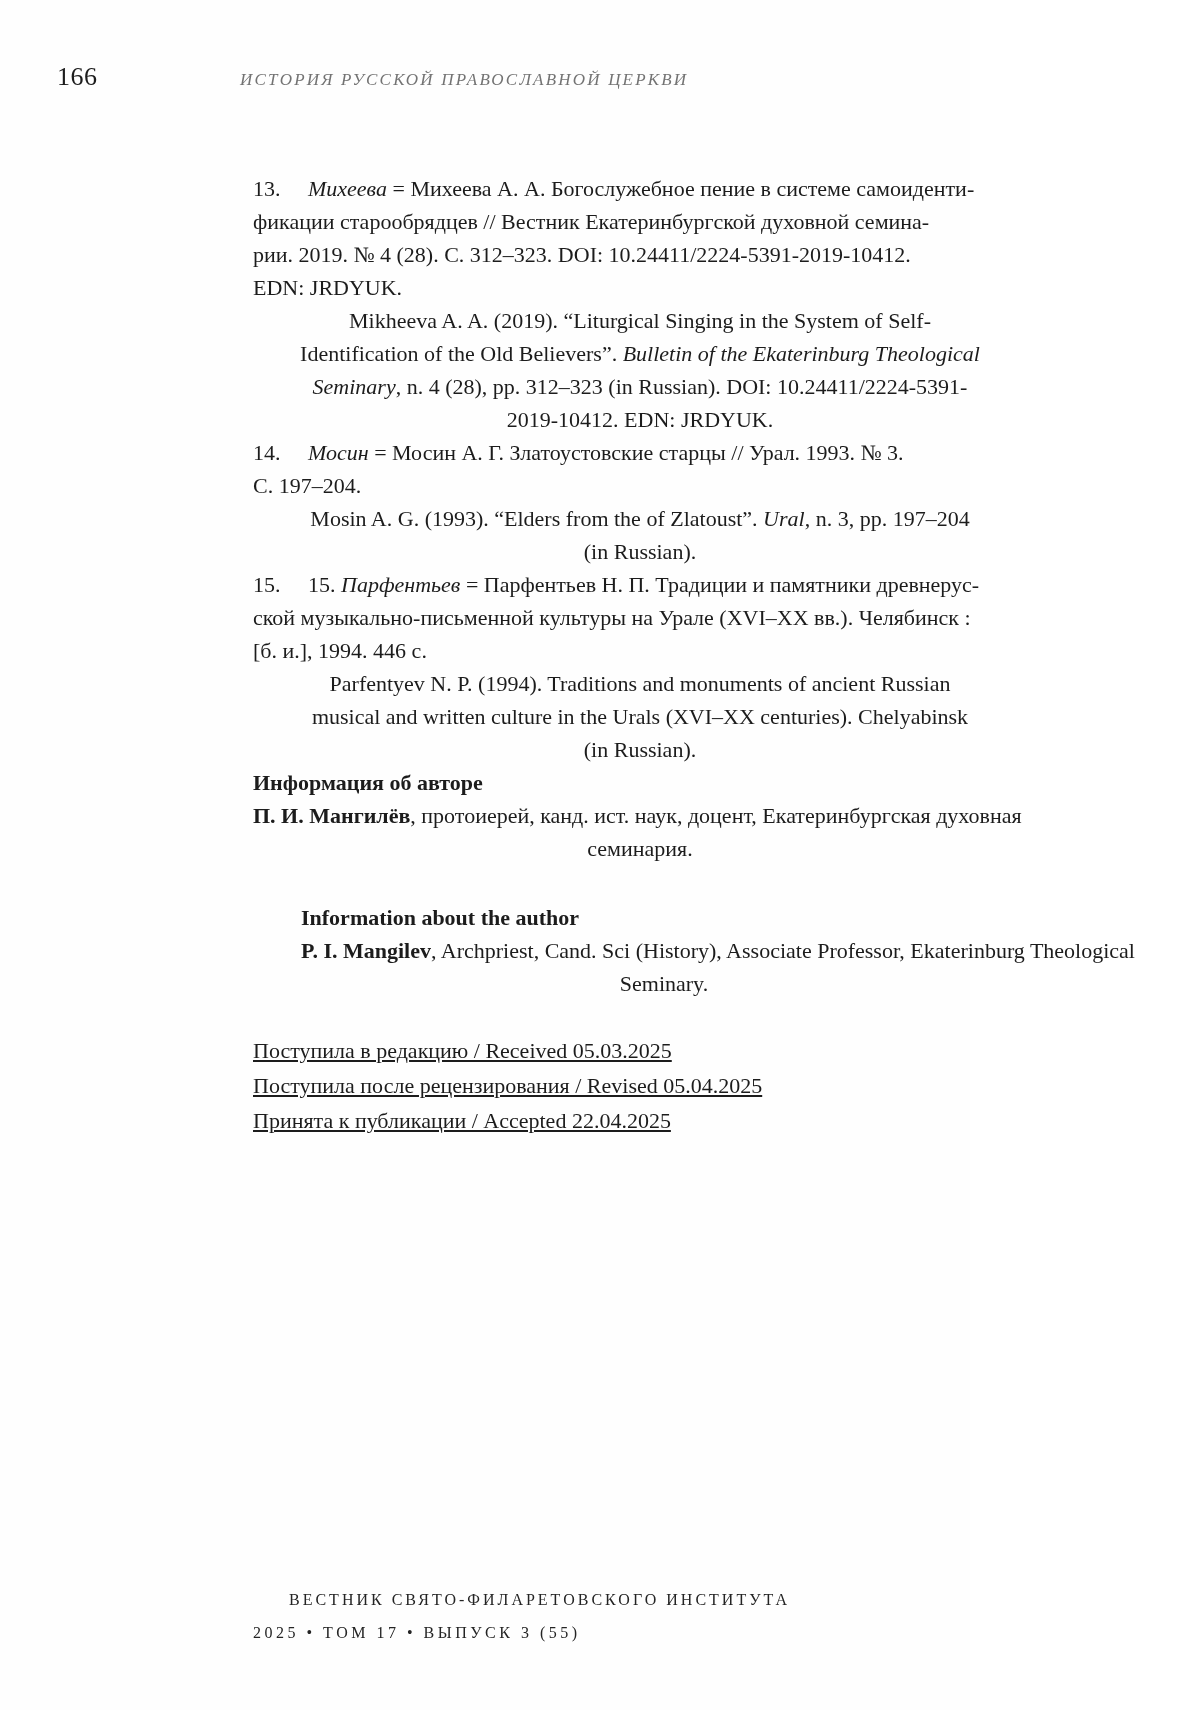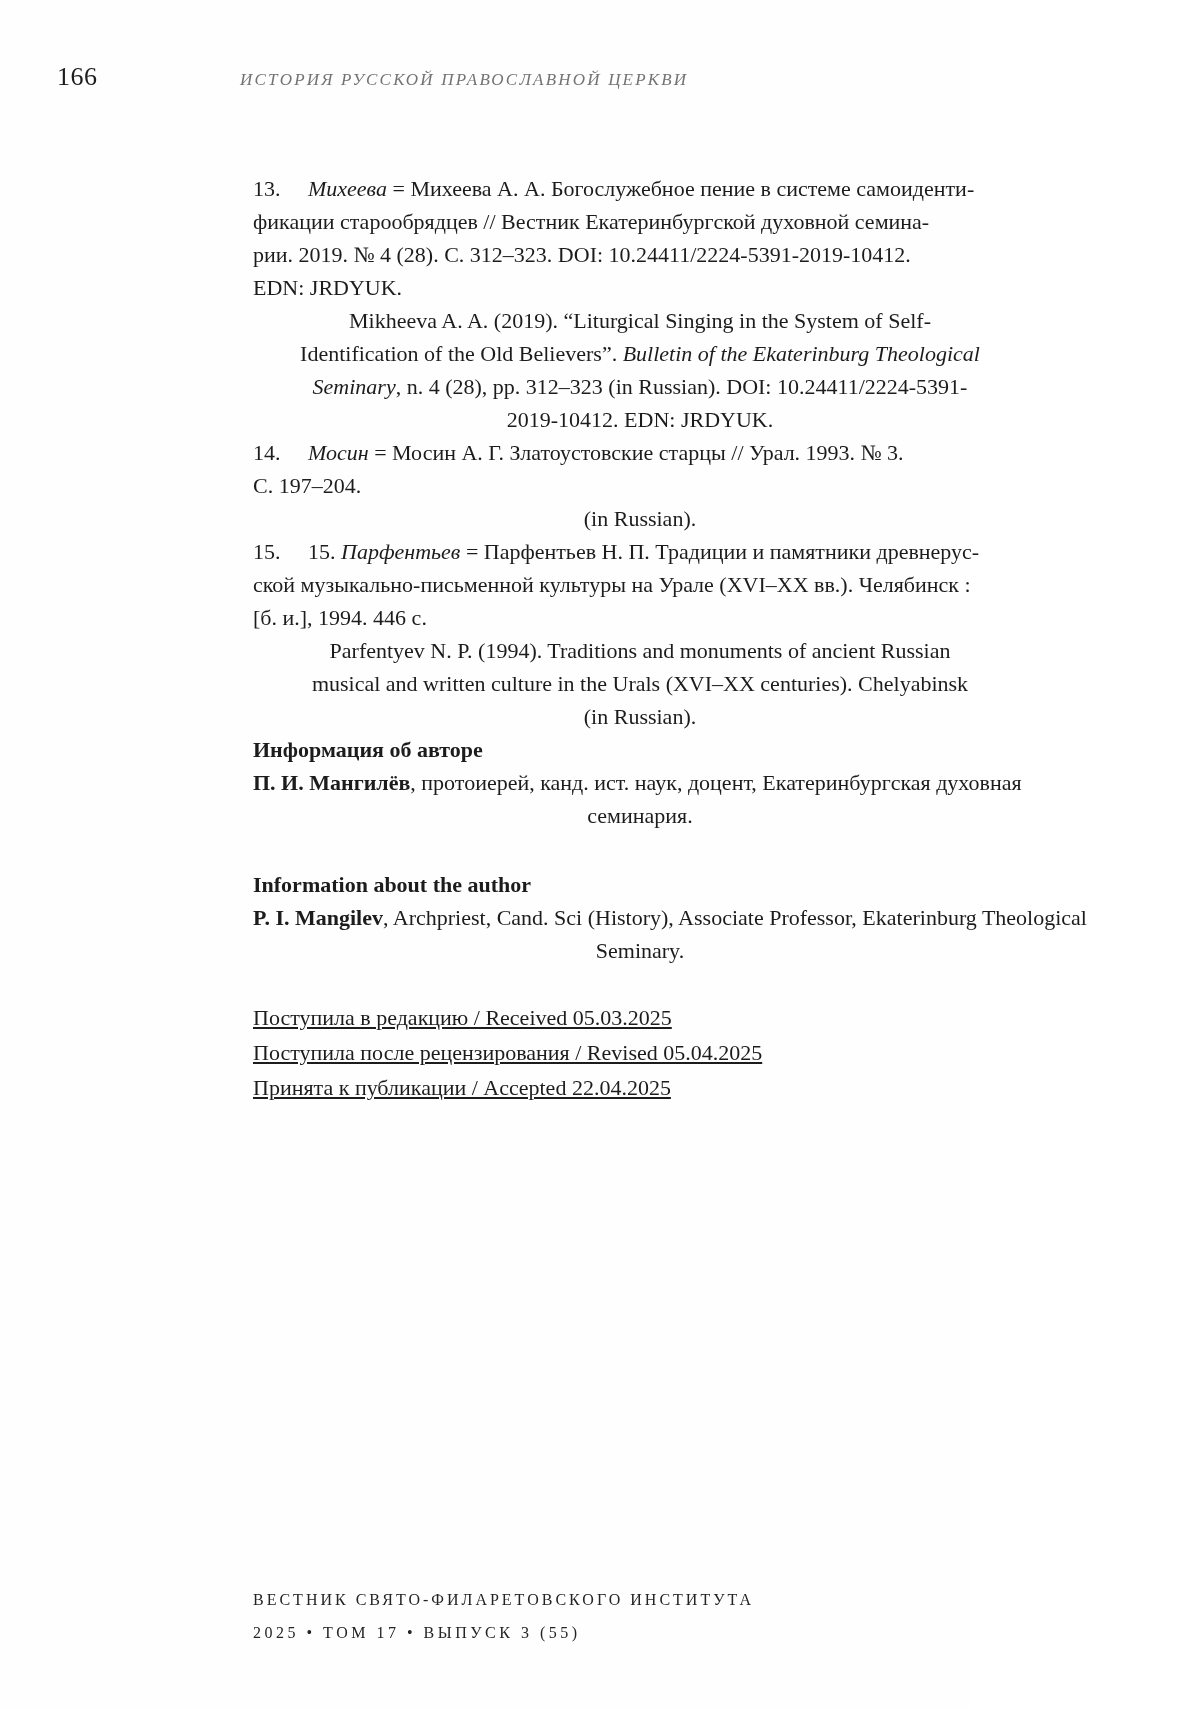--- a/index.html
+++ b/index.html
@@ -30,30 +30,30 @@
   .col {
     position: absolute; left: 253px; top: 172px; width: 737px;
     font-size: 22px; line-height: 33px;
   }
   .line { white-space: nowrap; }
   .en-block .line, .hang { margin-left: 37px; text-align: center; }
   .refnum { display: inline-block; min-width: 55px; }
   .it { font-style: italic; }
   .b  { font-weight: bold; }
   .sec-author-ru { }
-  .sec-author-en { margin-top: 36px; }
+  .sec-author-en { margin-top: 36px; margin-left: 48px; }
   .sec-heading { font-weight: bold; }
   .sec-dates { margin-top: 33px; text-decoration: underline; }
   .sec-dates .line { line-height: 35px; }
   
   .footer {
     position: absolute; left: 253px; top: 1591px;
     font-size: 16px; color: #242424;
   }
-  .footer-l1 { letter-spacing: 3px; white-space: nowrap; }
+  .footer-l1 { letter-spacing: 3px; white-space: nowrap; margin-left: 36px; }
   .footer-l2 { margin-top: 15px; letter-spacing: 3.5px; white-space: nowrap; }
 </style>
 </head>
 <body>
 
 <div class="page">
 
   <div class="hdr-num">166</div>
   <div class="hdr-title">ИСТОРИЯ РУССКОЙ ПРАВОСЛАВНОЙ ЦЕРКВИ</div>
 
@@ -75,20 +75,21 @@
           <div class="line"><span>2019-10412. EDN: JRDYUK.</span></div>
         </div>
       </div>
 
       <div>
         <div class="ru-block">
           <div class="line"><span class="refnum">14.</span><span class="it">Мосин</span><span> = Мосин А. Г. Златоустовские старцы // Урал. 1993. № 3.</span></div>
           <div class="line"><span>С. 197–204.</span></div>
         </div>
         <div class="en-block">
+          <div class="line"><span>Mosin A. G. (1993). “Elders from the of Zlatoust”. </span><span class="it">Ural</span><span>, n. 3, pp. 197–204</span></div>
           <div class="line"><span>(in Russian).</span></div>
         </div>
       </div>
 
       <div>
         <div class="ru-block">
           <div class="line"><span class="refnum">15.</span><span>15. </span><span class="it">Парфентьев</span><span> = Парфентьев Н. П. Традиции и памятники древнерус-</span></div>
           <div class="line"><span>ской музыкально-письменной культуры на Урале (XVI–XX вв.). Челябинск :</span></div>
           <div class="line"><span>[б. и.], 1994. 446 с.</span></div>
         </div>

